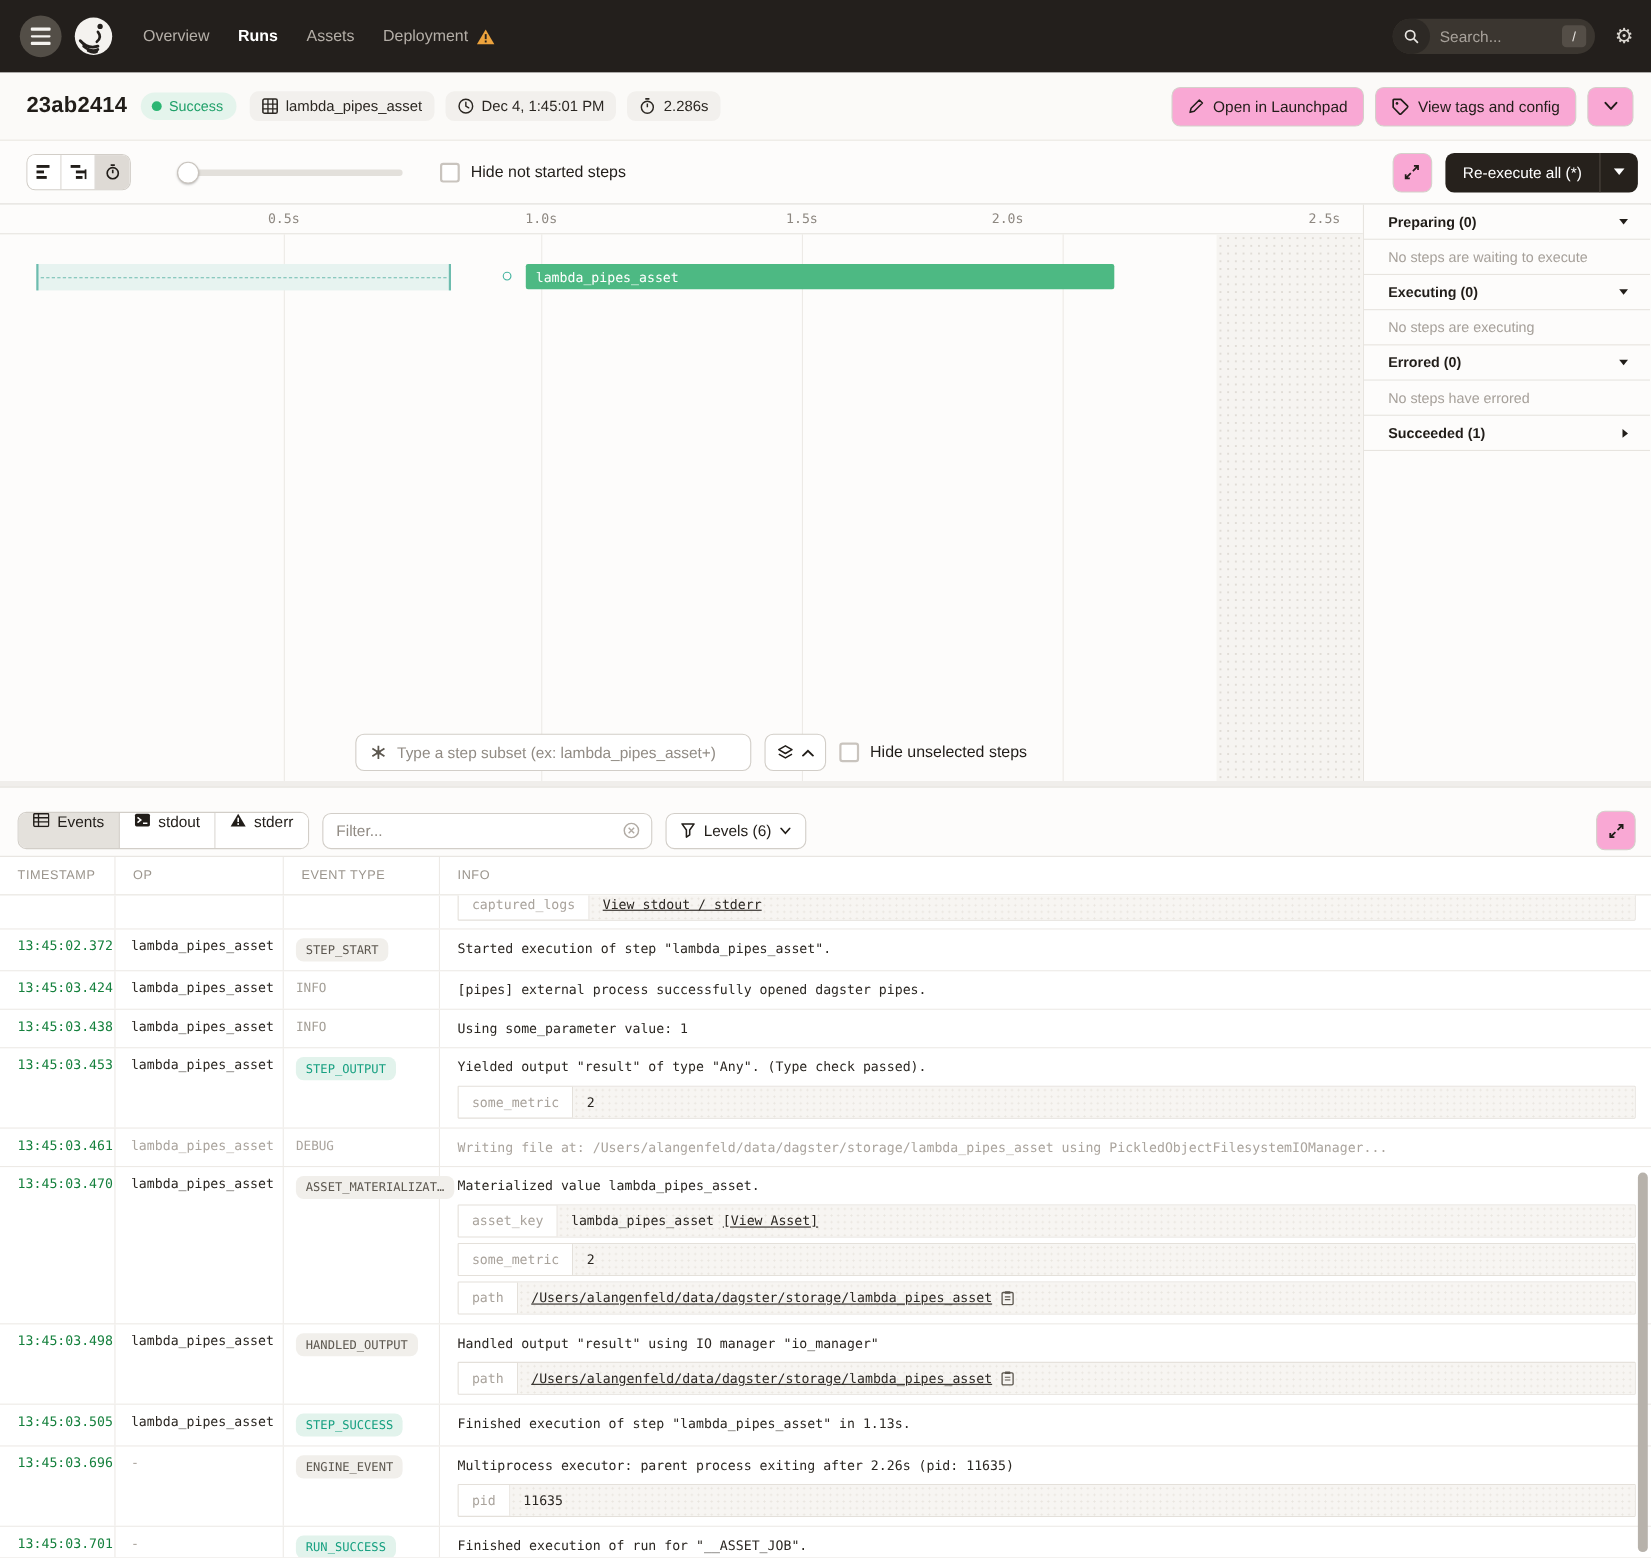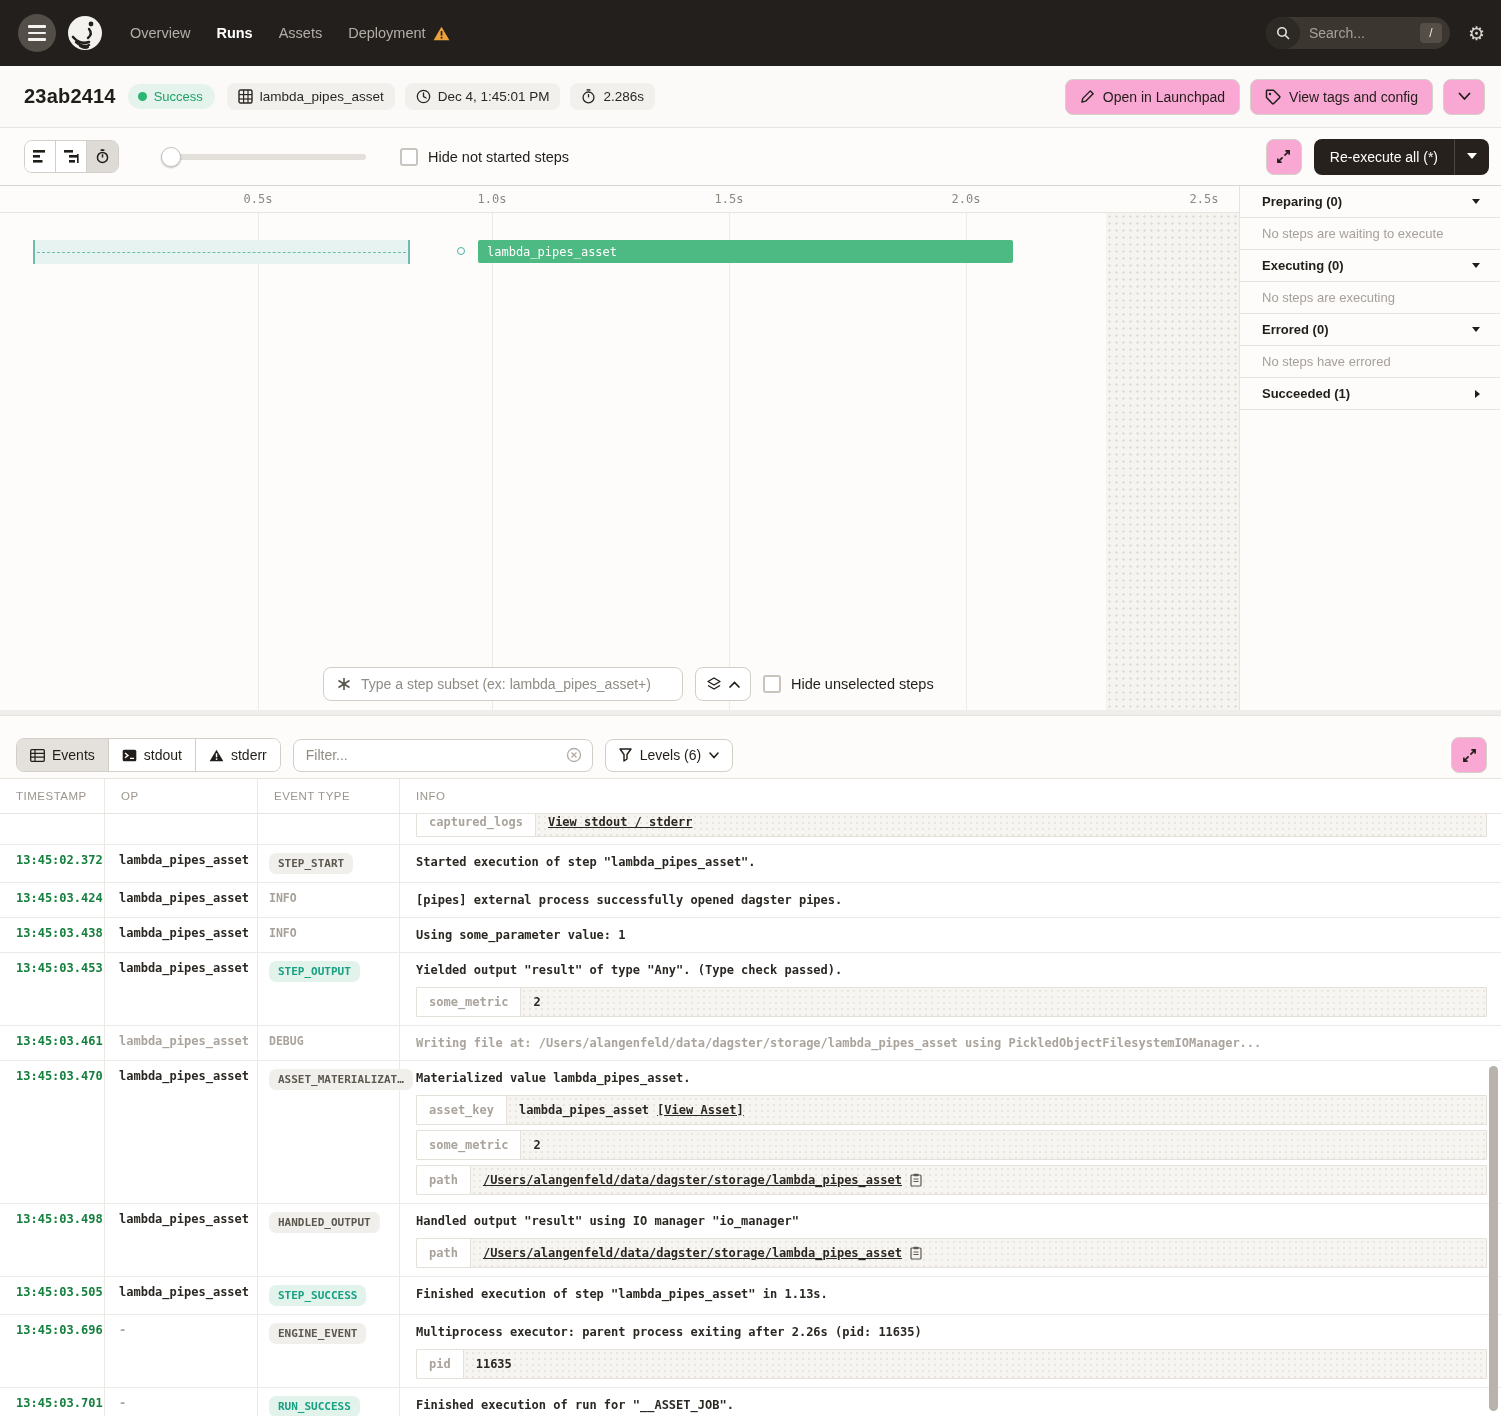--- a/index.html
+++ b/index.html
@@ -77,35 +77,35 @@
   .caret-down { width:0; height:0; border-left:4.5px solid transparent; border-right:4.5px solid transparent; border-top:5.5px solid #211d19; }
   .caret-right { width:0; height:0; border-top:4.5px solid transparent; border-bottom:4.5px solid transparent; border-left:5.5px solid #211d19; }
 
   
   .splitter { height:22px; background:#fdfcfb; }
   .splitter-bar { height:6px; background:#f0eeeb; border-bottom:1px solid #e7e4df; }
 
   
   .log-toolbar { height:46px; display:flex; align-items:center; padding:0 14px 0 16px; gap:12px; background:#fdfcfb; }
   .tab-group { display:flex; border:1px solid #d2cec8; border-radius:8px; overflow:hidden; background:#fff; }
-  .tab-btn { display:flex; align-items:center; gap:7px; padding:0 13px; height:32px; background:#fff; border:none; border-right:1px solid #d2cec8; font-size:14px; color:#211d19; cursor:pointer; font-family:inherit; }
+  .tab-btn { display:flex; align-items:flex-start; gap:7px; padding:0 13px; height:32px; background:#fff; border:none; border-right:1px solid #d2cec8; font-size:14px; color:#211d19; cursor:pointer; font-family:inherit; }
   .tab-btn:last-child { border-right:none; }
   .tab-btn.active { background:#e4e1dc; }
   .filter-input { width:300px; height:33px; border:1px solid #d2cec8; border-radius:8px; background:#fff; display:flex; align-items:center; padding:0 10px 0 12px; }
   .filter-ph { color:#918b84; font-size:14px; flex:1; }
   .levels-btn { display:flex; align-items:center; gap:8px; border:1px solid #d2cec8; border-radius:8px; background:#fff; height:33px; padding:0 13px; font-size:14px; color:#211d19; cursor:pointer; }
   .lt-right { margin-left:auto; }
 
   
   .log-table { position:relative; height:638px; overflow:hidden; background:#fff; border-top:1px solid #e7e4df; }
   .lt-header { display:grid; grid-template-columns:105px 153px 142px 1fr; height:35px; border-bottom:1px solid #e7e4df; }
   .lt-header .hcell { display:flex; align-items:center; padding-left:16px; font-size:11.5px; letter-spacing:.5px; color:#9b958d; border-right:1px solid #edeae6; }
   .lt-header .hcell:last-child { border-right:none; }
   .log-row { display:grid; grid-template-columns:105px 153px 142px 1fr; border-bottom:1px solid #edeae6; }
-  .lcell { border-right:1px solid #edeae6; padding:8px 10px 8px 16px; font-size:12px;font-weight:bold; }
+  .lcell { border-right:1px solid #edeae6; padding:8px 10px 8px 16px; font-size:12px; }
   .lcell:last-child { border-right:none; }
   .c-ts { color:#15803d; }
   .c-op { color:#2b2722; padding-left:14px; }
   .c-op.dash { color:#aaa49d; }
   .c-type { padding-left:11px; }
   .type-plain { font-size:11.5px; color:#a5a098; }
   .badge { display:inline-block; font-size:11px; padding:4px 9px; border-radius:7px; white-space:nowrap; }
   .badge.gray { background:#f1efeb; color:#5c574f; }
   .badge.green { background:#e2f3ec; color:#17a081; }
   .c-info { color:#2b2722; line-height:1.5; padding-right:14px; }
@@ -280,21 +280,21 @@
       </div>
     </div>
   </div>
 
   <div class="main-split">
     <div class="gantt-section">
       <div class="gantt-axis" id="gantt-axis">
           <span class="tick-label mono" style="left: 258px;">0.5s</span>
           <span class="tick-label mono" style="left: 492px;">1.0s</span>
           <span class="tick-label mono" style="left: 729px;">1.5s</span>
-          <span class="tick-label mono" style="left: 966px;">2.0s</span>
+          <span class="tick-label mono" style="left: 916px;">2.0s</span>
           <span class="tick-label mono" style="left: 1204px;">2.5s</span>
         </div>
       <div id="gantt-grid">
           <div class="gridline" style="left: 258px;"></div>
           <div class="gridline" style="left: 492px;"></div>
           <div class="gridline" style="left: 729px;"></div>
           <div class="gridline" style="left: 966px;"></div>
           <div class="gridline" style="left: 1204px;"></div>
         </div>
       <div class="dotted-zone"></div>

